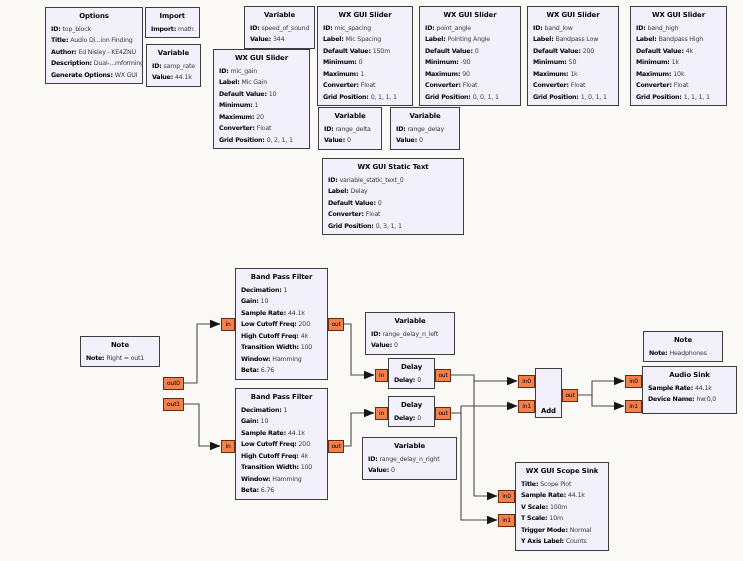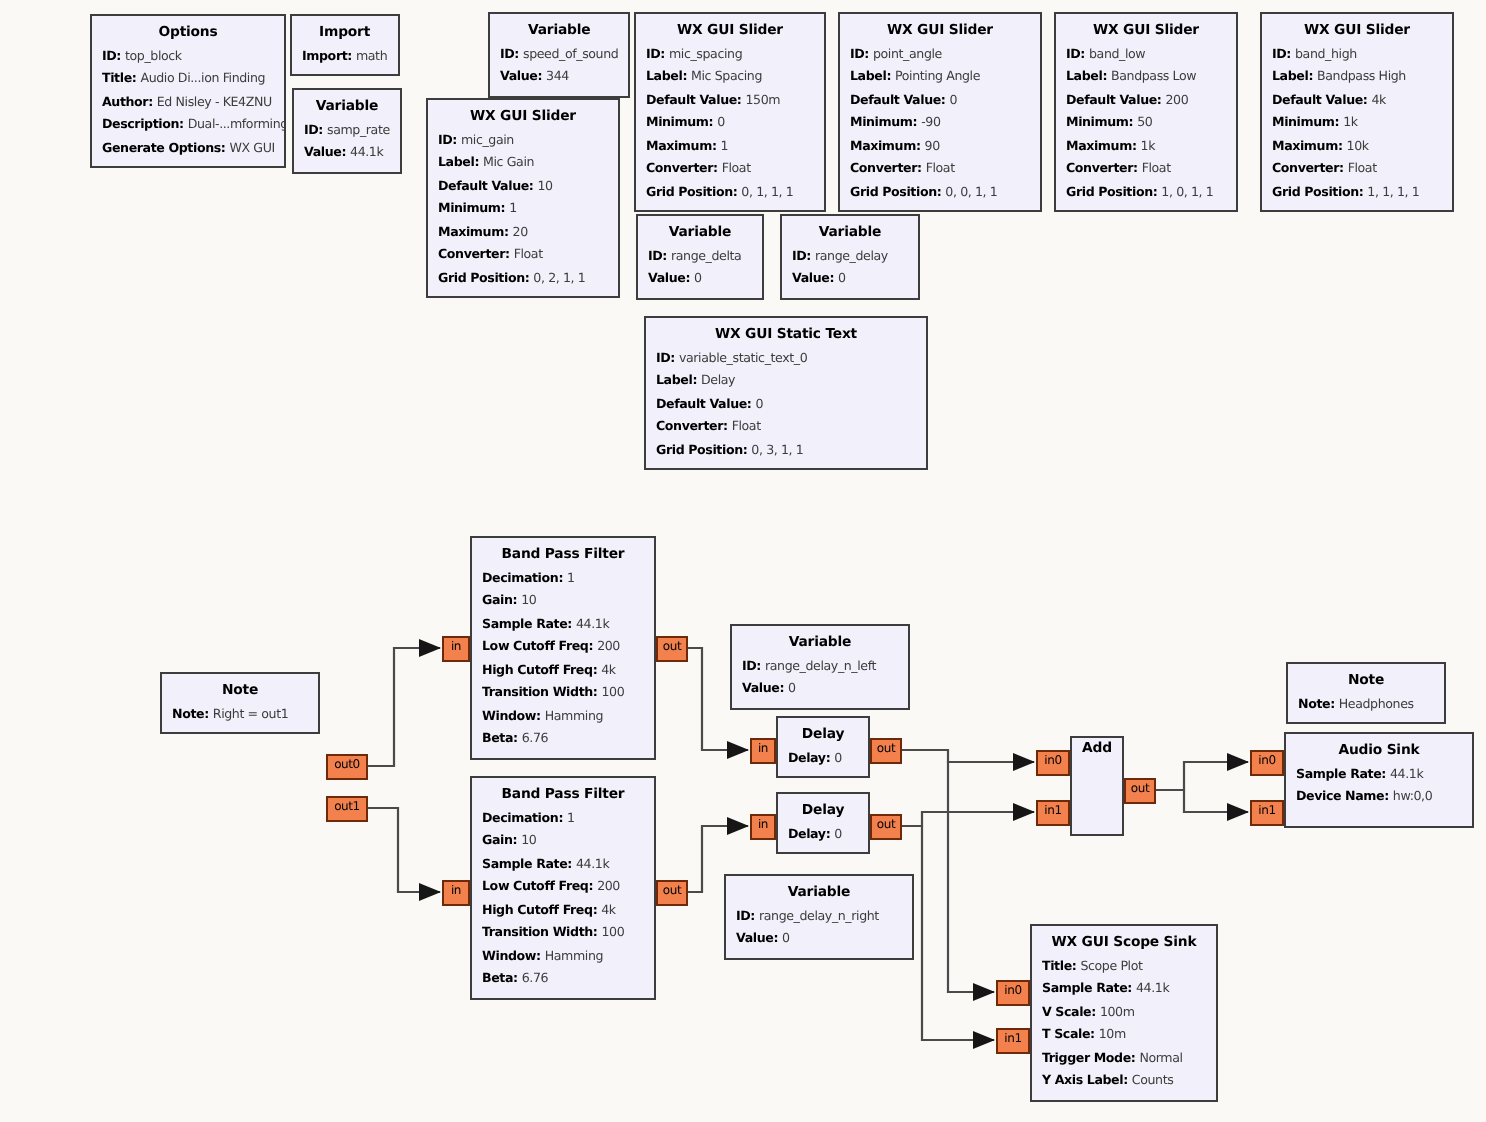--- a/index.html
+++ b/index.html
@@ -9,21 +9,21 @@
   .blk{
     position:absolute;z-index:2;box-sizing:border-box;
     background:#f2f1fb;border:1px solid #3d3d3d;
     padding:3px 5px;white-space:nowrap;overflow:hidden;
     font-size:6.3px;letter-spacing:-0.2px;color:#000;
   }
   .blk .t{font-size:6.9px;font-weight:bold;text-align:center;line-height:11.5px;letter-spacing:-0.1px;}
   .blk .p{line-height:11.5px;color:#3c3c3c;}
   .blk .p b{color:#000;}
   .blk .p b::after{content:": ";white-space:pre;}
-  .blk.add{display:flex;align-items:flex-start;justify-content:center;padding:0;}
+  .blk.add{display:flex;align-items:flex-end;justify-content:center;padding:0;}
   .blk.add .t{margin:0;}
   .port{
     position:absolute;z-index:3;box-sizing:border-box;height:13px;
     background:#f2814e;border:1px solid #6e2a08;color:#000;
     font-size:6px;letter-spacing:-0.2px;text-align:center;line-height:10.5px;
   }
 </style>
 </head>
 <body>
 

